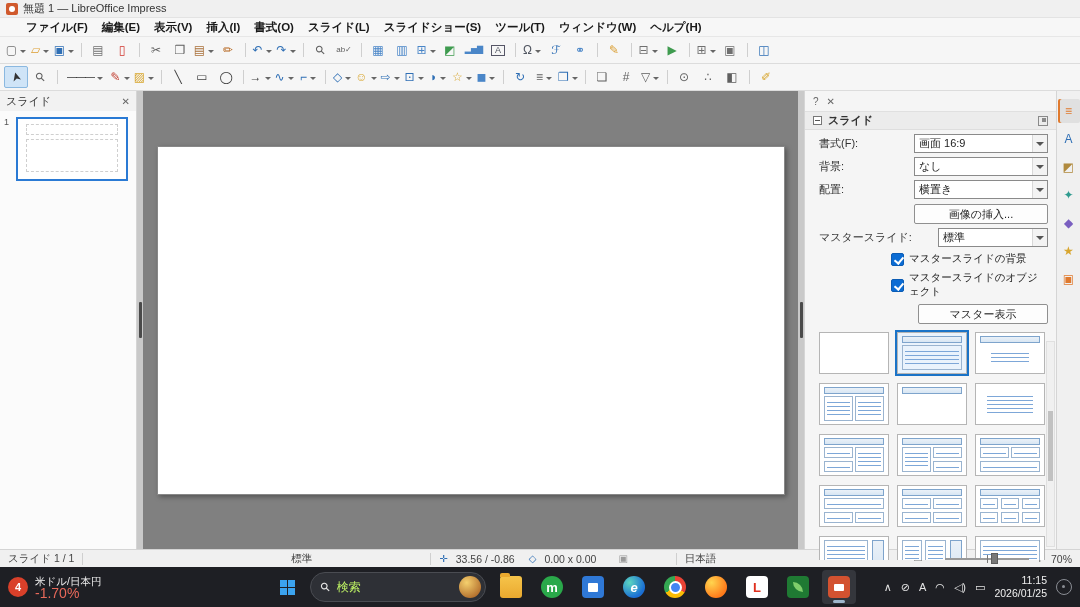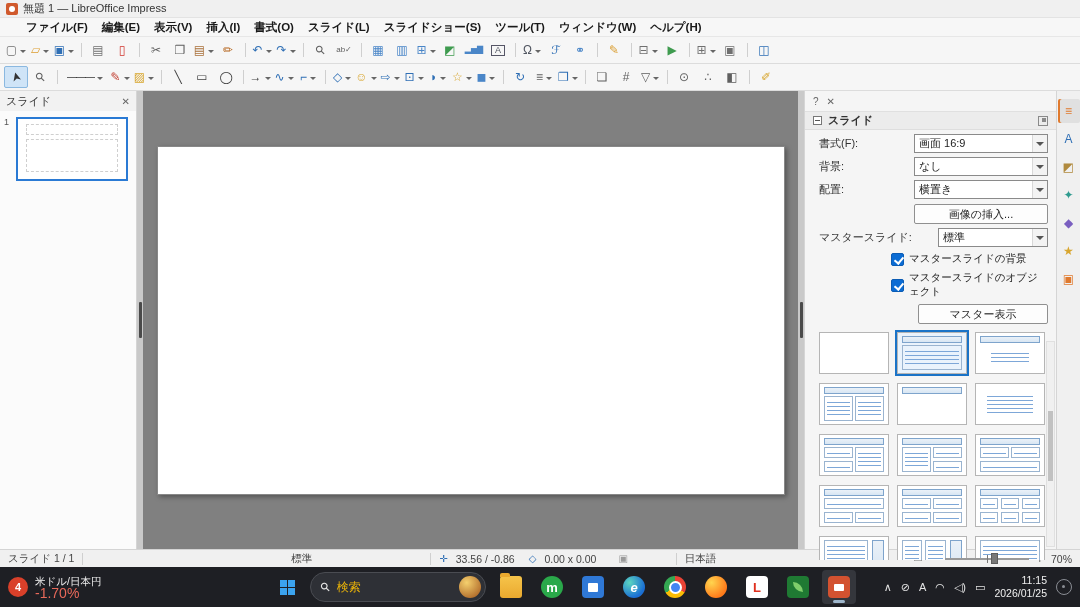--- a/index.html
+++ b/index.html
@@ -111,21 +111,21 @@
   .widget{position:absolute;left:8px;top:0;height:100%;display:flex;align-items:center;gap:7px;}
   .w-badge{width:20px;height:20px;border-radius:50%;background:#d9402a;color:#fff;font-size:11px;font-weight:bold;display:flex;align-items:center;justify-content:center;}
   .w-l1{font-size:10.5px;color:#f0f0f0;line-height:12px;}
   .w-l2{font-size:14px;color:#e8695a;line-height:12px;}
   .tb-center{position:absolute;left:272px;top:0;height:100%;display:flex;align-items:center;gap:8px;}
   .start{width:30px;height:30px;display:flex;align-items:center;justify-content:center;border-radius:4px;}
   .win-logo{width:15px;height:15px;display:grid;grid-template-columns:7px 7px;grid-template-rows:7px 7px;gap:1px;}
   .win-logo i{background:#3ba3ef;}
   .search-pill{width:176px;height:30px;border-radius:15px;background:#2e3036;border:1px solid #4a4c52;display:flex;align-items:center;padding:0 4px 0 10px;gap:7px;}
   .search-pill .s-ic{font-size:12px;color:#e8e8e8;transform:rotate(-45deg);}
-  .search-pill .s-txt{flex:1;font-size:12px;color:#eab308;}
+  .search-pill .s-txt{flex:1;font-size:12px;color:#bef264;}
   .s-img{width:22px;height:22px;border-radius:50%;background:radial-gradient(circle at 35% 30%,#f5d06e,#b5722f 75%);}
   .apps{display:flex;align-items:center;gap:7px;}
   .app-ic{width:34px;height:34px;display:flex;align-items:center;justify-content:center;border-radius:4px;position:relative;}
   .app-ic.active{background:#34363c;}
   .app-ic.active::after{content:"";position:absolute;bottom:1px;left:11px;right:11px;height:3px;border-radius:2px;background:#9fb7cc;}
   .app-art{width:22px;height:22px;display:flex;align-items:center;justify-content:center;font-weight:bold;}
   .app-glyph{font-size:13px;line-height:1;}
   .k-folder .app-art{background:linear-gradient(180deg,#f6c44a,#eaa92f);border-radius:3px;position:relative;}
   .k-folder .app-art::before{content:"";position:absolute;left:0;top:-3px;width:10px;height:4px;background:#eaa92f;border-radius:2px 2px 0 0;}
   .k-green .app-art{background:#2aa84a;border-radius:50%;color:#fff;}

